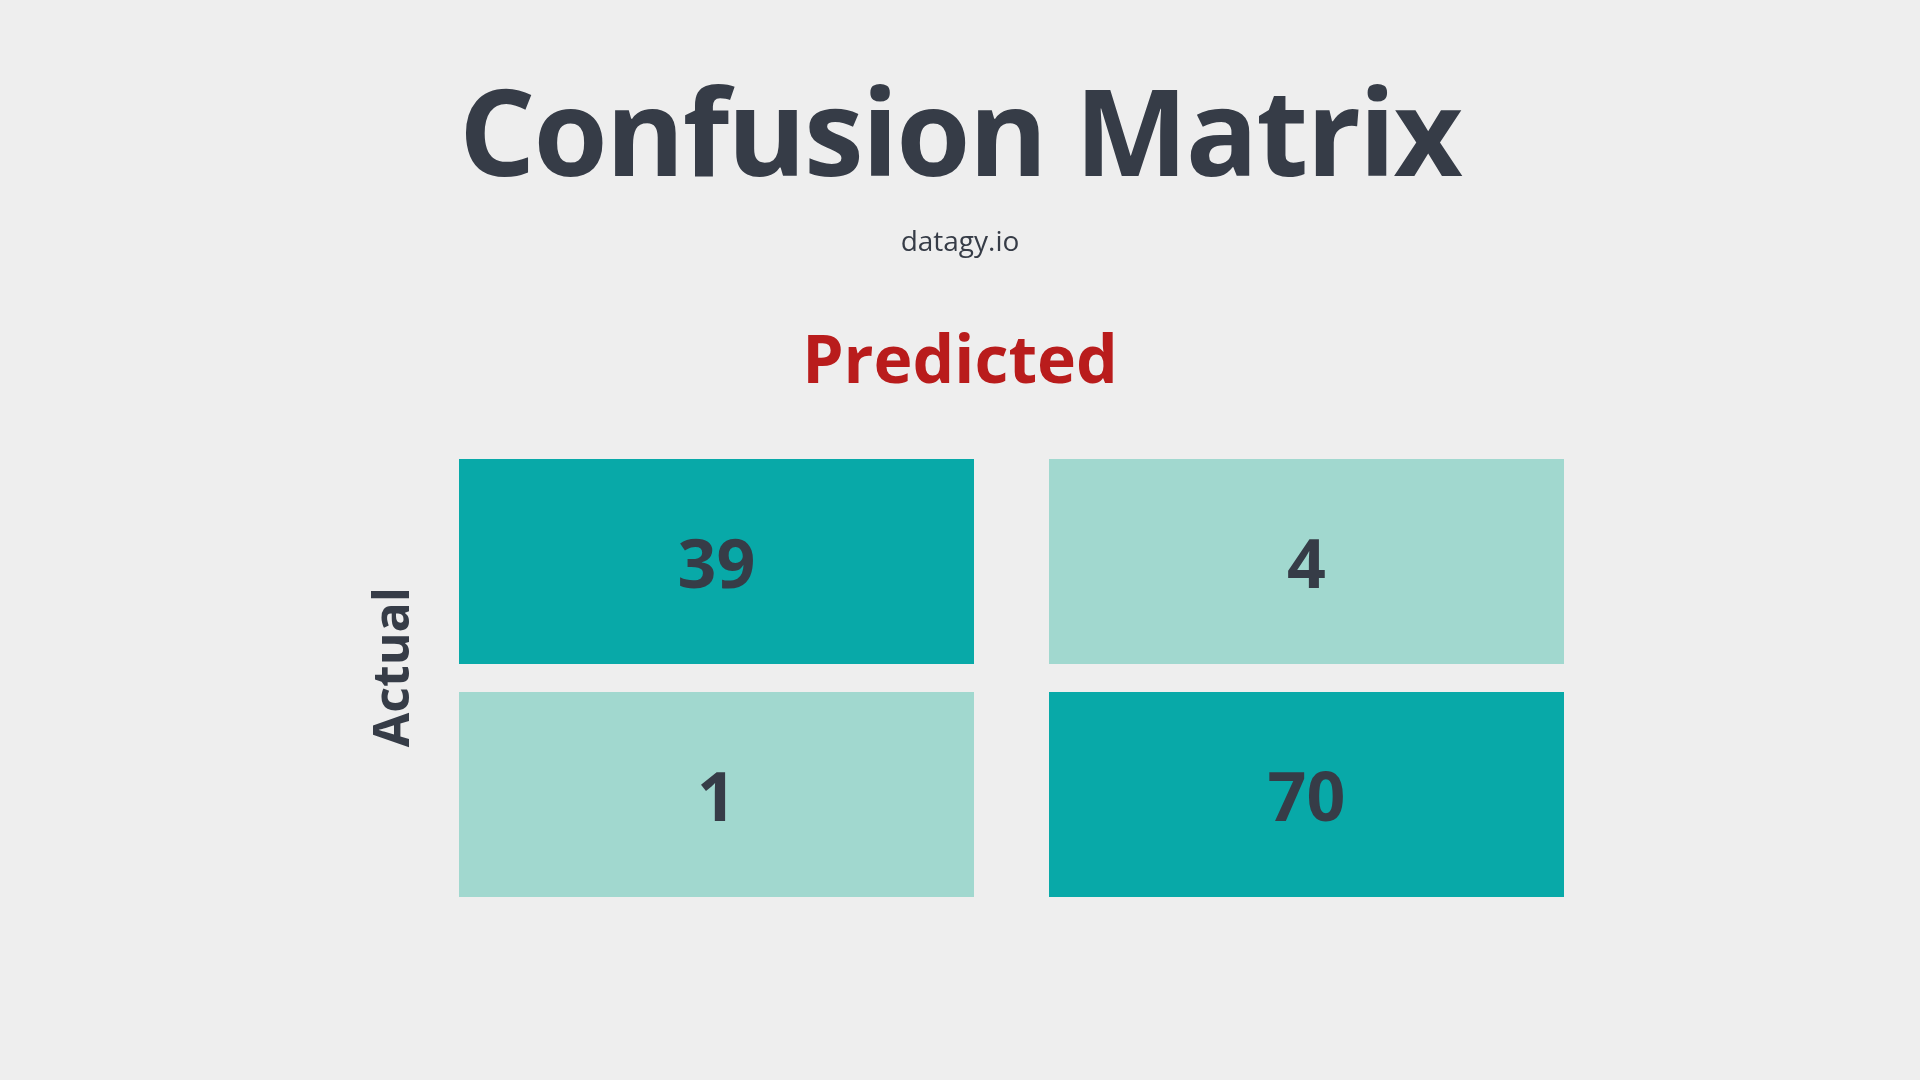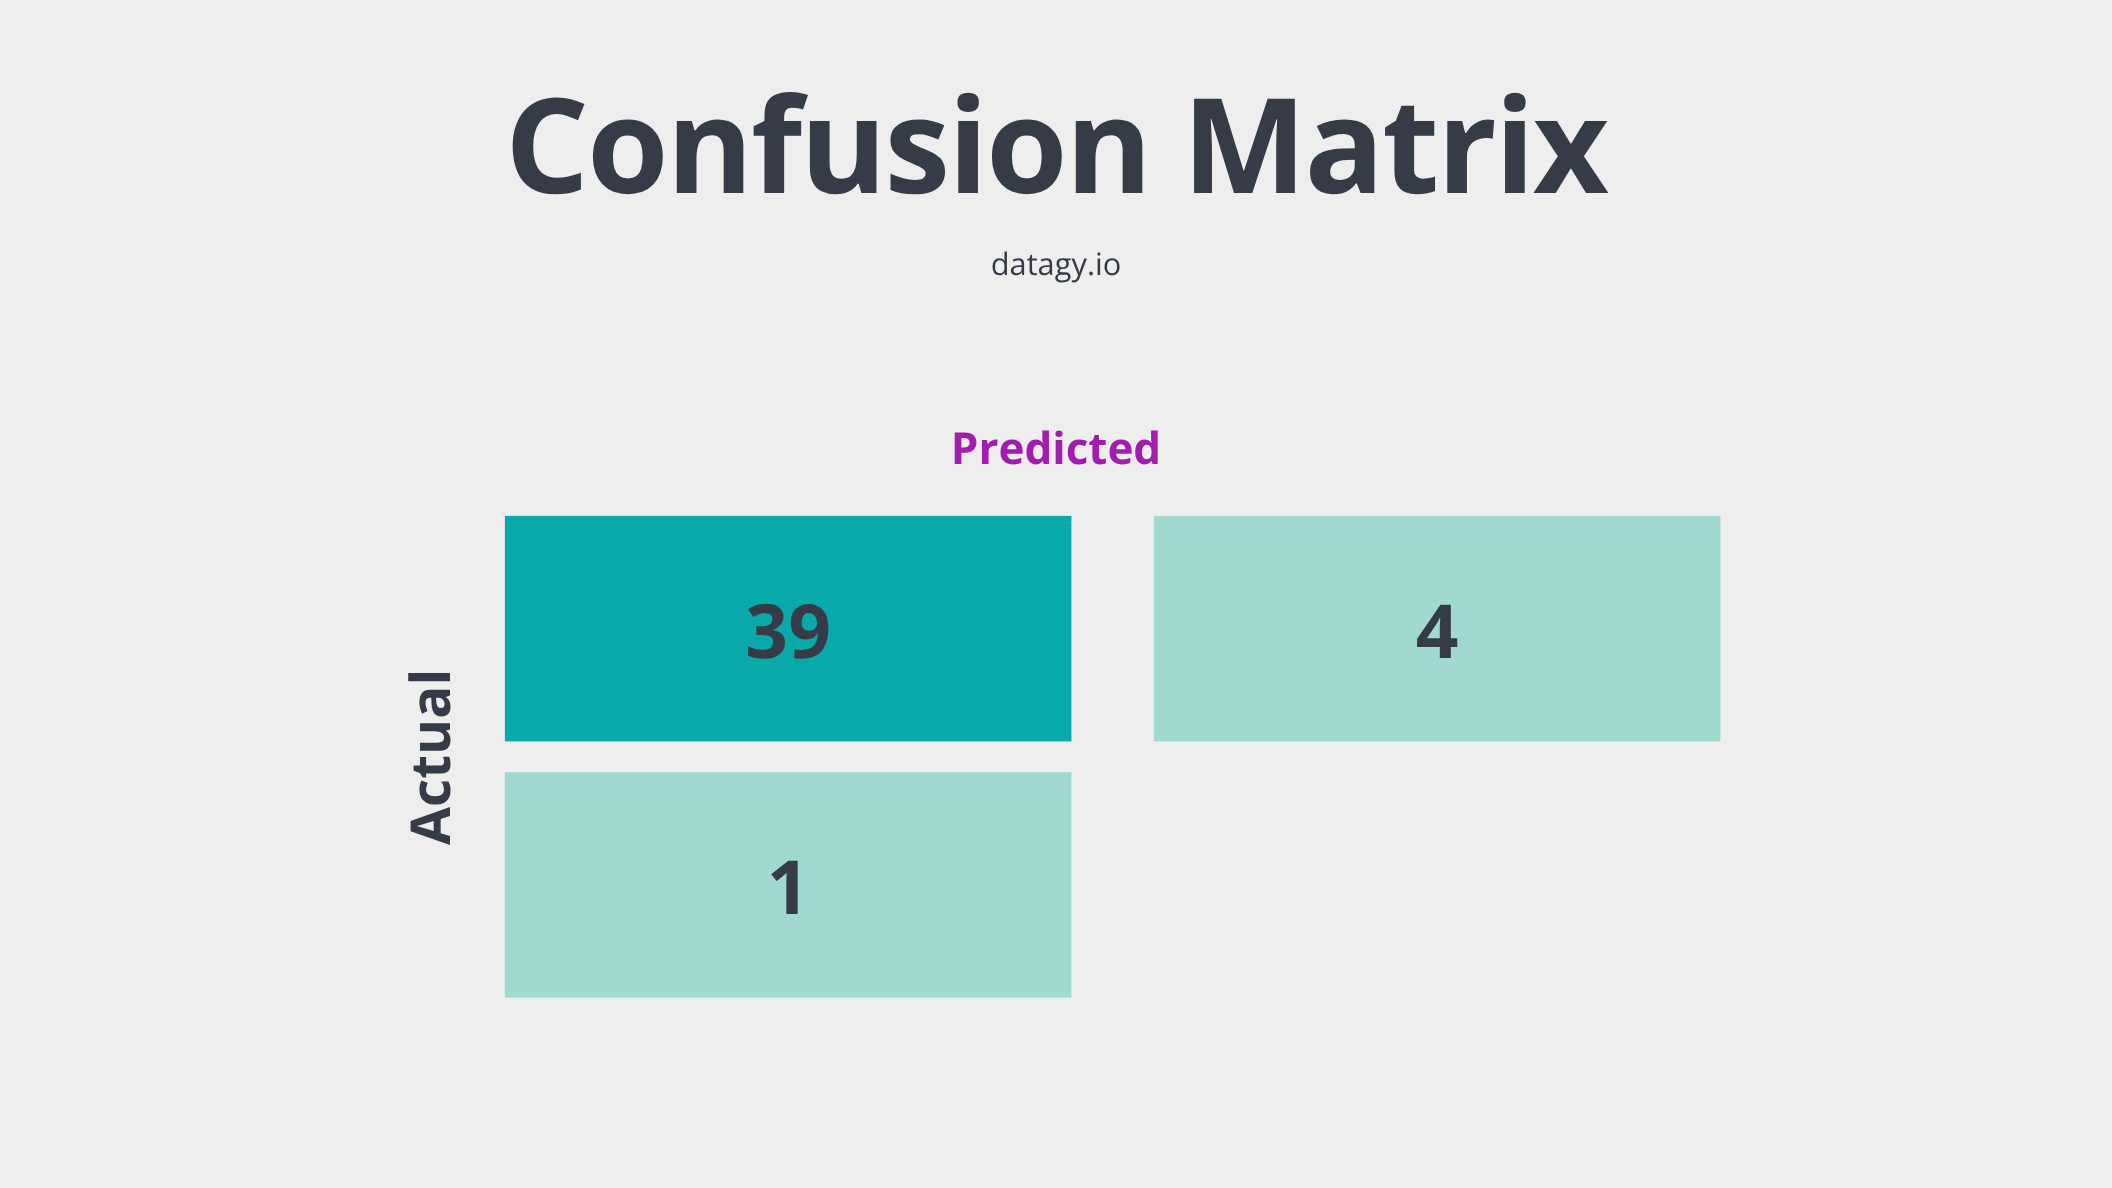--- a/index.html
+++ b/index.html
@@ -24,44 +24,45 @@
       letter-spacing: -2px;
       line-height: 1;
     }
     .subtitle {
       font-size: 28px;
       font-weight: 400;
       color: #363c47;
       margin-top: 31px;
     }
     .column-label {
-      font-size: 40px;
+      font-size: 66px;
       font-weight: 700;
-      color: #a21caf;
-      margin-top: 120px;
+      color: #b91c1c;
+      margin-top: 53px;
     }
     .matrix-wrapper {
       display: flex;
       align-items: center;
       margin-top: 35px;
     }
     .row-label {
       font-size: 50px;
       font-weight: 700;
       color: #363c47;
       writing-mode: vertical-rl;
       transform: rotate(180deg);
       margin-right: 35px;
     }
     .matrix-grid {
       display: grid;
       grid-template-columns: 515px 515px;
       grid-template-rows: 205px 205px;
       column-gap: 75px;
       row-gap: 28px;
+      margin-top: 22px;
     }
     .cell {
       display: flex;
       align-items: center;
       justify-content: center;
       font-size: 68px;
       font-weight: 700;
       color: #363c47;
     }
     .cell-dark {
@@ -77,14 +78,15 @@
 <div class="title">Confusion Matrix</div>
 <div class="subtitle">datagy.io</div>
 <div class="column-label">Predicted</div>
 
 <div class="matrix-wrapper">
   <div class="row-label">Actual</div>
   <div class="matrix-grid">
     <div class="cell cell-dark">39</div>
     <div class="cell cell-light">4</div>
     <div class="cell cell-light">1</div>
+    <div class="cell cell-dark">70</div>
   </div>
 </div>
 
 </body></html>

